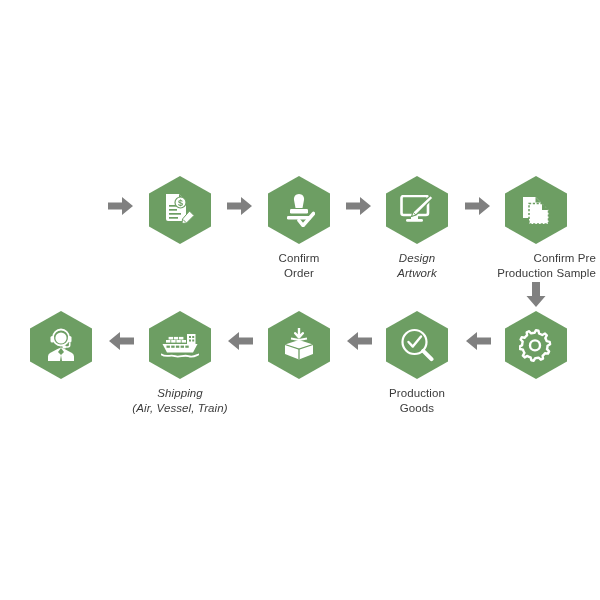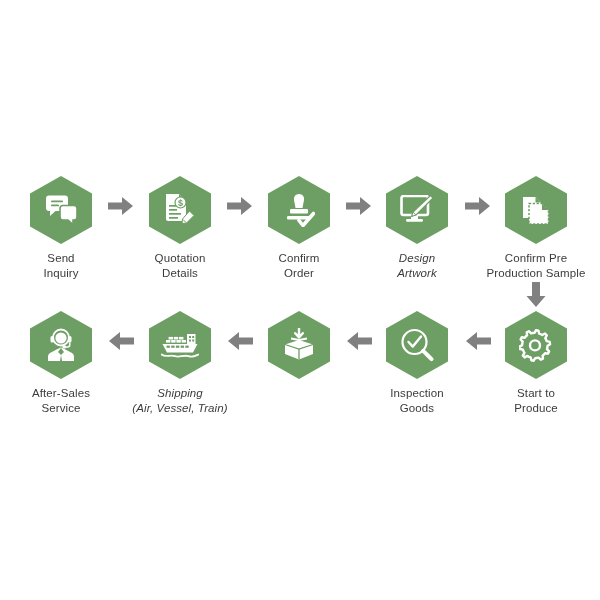--- a/index.html
+++ b/index.html
@@ -73,39 +73,20 @@
     width: 22px;
     height: 26px;
   }
   .arrow-down svg { display: block; }
 </style>
 </head>
 <body>
 
 <div id="flow-canvas">
 
-  <div class="node" style="left:1px; top:175px;">
-    <div class="hex-wrap">
-      <div class="hex">
-        <svg width="70" height="70" viewBox="0 0 70 70">
-            <polygon points="35,1 66,18.5 66,51.5 35,69 4,51.5 4,18.5" fill="#6d9e63"></polygon>
-          </svg>
-      </div>
-      <div class="node-icon">
-        <svg width="34" height="30" viewBox="0 0 34 30">
-          <path d="M2 3.5 A3 3 0 0 1 5 0.5 H21 A3 3 0 0 1 24 3.5 V13 A3 3 0 0 1 21 16 H11.5 L6 21 V16 H5 A3 3 0 0 1 2 13 Z" fill="#ffffff"></path>
-          <rect x="7" y="5.5" width="12" height="1.8" rx="0.9" fill="#6d9e63"></rect>
-          <rect x="7" y="9.5" width="8" height="1.8" rx="0.9" fill="#6d9e63"></rect>
-          <path d="M16 13.5 A3 3 0 0 1 19 10.5 H30 A3 3 0 0 1 33 13.5 V22 A3 3 0 0 1 30 25 H29 V29.5 L24 25 H19 A3 3 0 0 1 16 22 Z" fill="#ffffff" stroke="#6d9e63" stroke-width="1.6"></path>
-        </svg>
-      </div>
-    </div>
-    <div class="node-label">Send
-Inquiry</div>
-  </div>
 
   <div class="arrow" style="left:108px; top:195px;">
     <svg width="26" height="22" viewBox="0 0 26 22">
         <path d="M0 7.5 H14 V2 L25 11 L14 20 V14.5 H0 Z" fill="#808080"></path>
       </svg>
   </div>
 
   <div class="node" style="left:120px; top:175px;">
     <div class="hex-wrap">
       <div class="hex">
@@ -121,22 +102,20 @@
           <rect x="5" y="16" width="8" height="1.7" fill="#6d9e63"></rect>
           <rect x="5" y="20" width="12" height="1.7" fill="#6d9e63"></rect>
           <rect x="5" y="24" width="9" height="1.7" fill="#6d9e63"></rect>
           <circle cx="16.5" cy="9.5" r="5.5" fill="#ffffff" stroke="#6d9e63" stroke-width="1.2"></circle>
           <text x="16.5" y="13" font-size="9" font-family="Liberation Sans, sans-serif" font-weight="bold" fill="#6d9e63" text-anchor="middle">$</text>
           <path d="M25.5 18 L30 22.5 L22.5 30 L18 30.5 L18.5 26 Z" fill="#ffffff" stroke="#6d9e63" stroke-width="1"></path>
           <path d="M19 26.5 L22 29.5" stroke="#6d9e63" stroke-width="1"></path>
         </svg>
       </div>
     </div>
-    <div class="node-label">Quotation
-Details</div>
   </div>
 
   <div class="arrow" style="left:227px; top:195px;">
     <svg width="26" height="22" viewBox="0 0 26 22">
         <path d="M0 7.5 H14 V2 L25 11 L14 20 V14.5 H0 Z" fill="#808080"></path>
       </svg>
   </div>
 
   <div class="node" style="left:239px; top:175px;">
     <div class="hex-wrap">
@@ -184,21 +163,21 @@
     <div class="node-label">Design
 Artwork</div>
   </div>
 
   <div class="arrow" style="left:465px; top:195px;">
     <svg width="26" height="22" viewBox="0 0 26 22">
         <path d="M0 7.5 H14 V2 L25 11 L14 20 V14.5 H0 Z" fill="#808080"></path>
       </svg>
   </div>
 
-  <div class="node" style="left:476px; top:175px;">
+  <div class="node" style="left:476px; top:175px;text-align:right;">
     <div class="hex-wrap">
       <div class="hex">
         <svg width="70" height="70" viewBox="0 0 70 70">
             <polygon points="35,1 66,18.5 66,51.5 35,69 4,51.5 4,18.5" fill="#6d9e63"></polygon>
           </svg>
       </div>
       <div class="node-icon">
         <svg width="32" height="32" viewBox="0 0 32 32">
           <path d="M3 3 H15.5 L21 8.5 V24 H3 Z" fill="#ffffff"></path>
           <path d="M15.5 3 V8.5 H21 Z" fill="#6d9e63"></path>
@@ -231,22 +210,20 @@
           <rect x="5.5" y="8" width="3.6" height="6.5" rx="1.6" fill="#ffffff"></rect>
           <rect x="22.9" y="8" width="3.6" height="6.5" rx="1.6" fill="#ffffff"></rect>
           <path d="M24.7 14.5 V17 A2 2 0 0 1 22.7 19 H19.5" fill="none" stroke="#ffffff" stroke-width="1.6"></path>
           <rect x="17.5" y="17.3" width="3.4" height="3.2" rx="1" fill="#ffffff"></rect>
           <path d="M16 19.5 L19.5 21 L27 25 A4 4 0 0 1 29 28.5 V33 H3 V28.5 A4 4 0 0 1 5 25 L12.5 21 Z" fill="#ffffff"></path>
           <path d="M16 20 L13 24 L16 27 L19 24 Z" fill="#6d9e63"></path>
           <path d="M16 27 L15 33 H17 Z" fill="#6d9e63"></path>
         </svg>
       </div>
     </div>
-    <div class="node-label">After-Sales
-Service</div>
   </div>
 
   <div class="arrow" style="left:108px; top:330px;">
     <svg width="26" height="22" viewBox="0 0 26 22">
         <path d="M26 7.5 H12 V2 L1 11 L12 20 V14.5 H26 Z" fill="#808080"></path>
       </svg>
   </div>
 
   <div class="node" style="left:120px; top:310px;font-style:italic;">
     <div class="hex-wrap">
@@ -328,21 +305,21 @@
           </svg>
       </div>
       <div class="node-icon">
         <svg width="34" height="34" viewBox="0 0 34 34">
           <circle cx="14.5" cy="14" r="12" fill="none" stroke="#ffffff" stroke-width="2.2"></circle>
           <path d="M8.5 14 L12.8 18.6 L21 8.5" fill="none" stroke="#ffffff" stroke-width="2.4" stroke-linecap="round" stroke-linejoin="round"></path>
           <path d="M23.2 22.8 L31.5 31.2" stroke="#ffffff" stroke-width="4" stroke-linecap="round"></path>
         </svg>
       </div>
     </div>
-    <div class="node-label">Inspection
+    <div class="node-label">Production
 Goods</div>
   </div>
 
   <div class="arrow" style="left:465px; top:330px;">
     <svg width="26" height="22" viewBox="0 0 26 22">
         <path d="M26 7.5 H12 V2 L1 11 L12 20 V14.5 H26 Z" fill="#808080"></path>
       </svg>
   </div>
 
   <div class="node" style="left:476px; top:310px;">
@@ -354,17 +331,15 @@
       </div>
       <div class="node-icon">
         <svg width="34" height="34" viewBox="0 0 34 34">
           <g fill="none" stroke="#ffffff" stroke-width="2.4" stroke-linecap="round" stroke-linejoin="round">
             <path d="M17 2.2 L19.4 2.6 L20.1 5.6 A11.8 11.8 0 0 1 23.3 7 L26 5.5 L27.8 7.3 L26.3 10 A11.8 11.8 0 0 1 27.7 13.2 L30.7 13.9 L31.1 16.3 L28.5 17.8 A11.8 11.8 0 0 1 28 21.2 L30.1 23.4 L29 25.6 L26 25.2 A11.8 11.8 0 0 1 23.6 27.6 L24 30.6 L21.8 31.7 L19.6 29.6 A11.8 11.8 0 0 1 16.2 30.1 L14.7 32.7 L12.3 32.3 L11.6 29.3 A11.8 11.8 0 0 1 8.4 27.9 L5.7 29.4 L3.9 27.6 L5.4 24.9 A11.8 11.8 0 0 1 4 21.7 L1 21 L0.6 18.6 L3.2 17.1 A11.8 11.8 0 0 1 3.7 13.7 L1.6 11.5 L2.7 9.3 L5.7 9.7 A11.8 11.8 0 0 1 8.1 7.3 L7.7 4.3 L9.9 3.2 L12.1 5.3 A11.8 11.8 0 0 1 15.5 4.8 Z"></path>
             <circle cx="16" cy="17.4" r="5"></circle>
           </g>
         </svg>
       </div>
     </div>
-    <div class="node-label">Start to
-Produce</div>
   </div>
 
 </div>
 
 </body></html>

